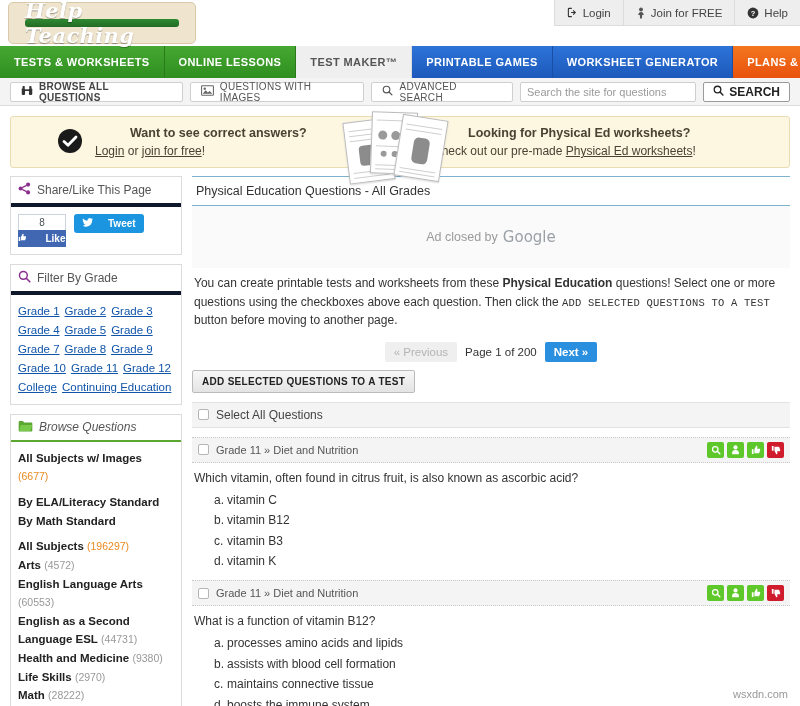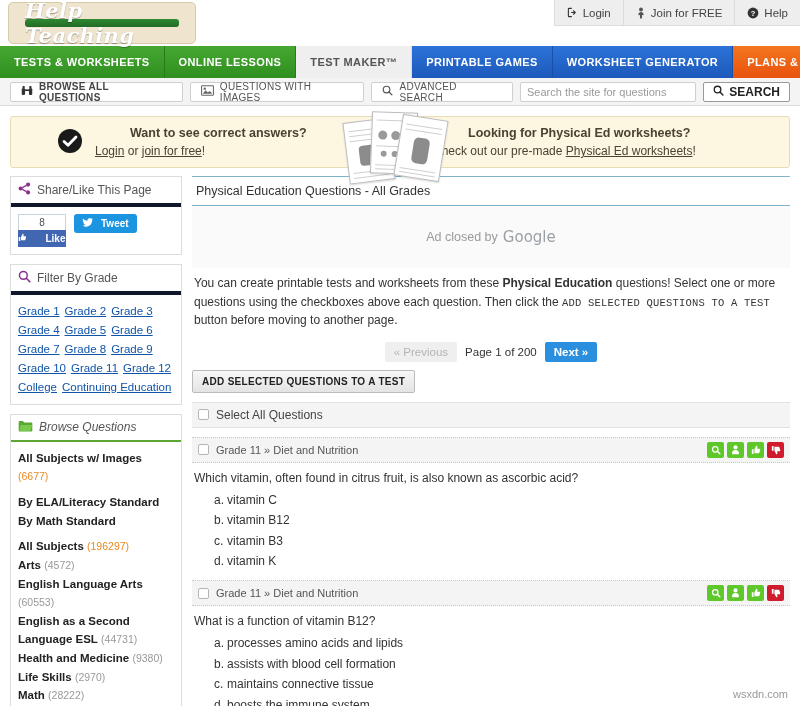--- a/index.html
+++ b/index.html
@@ -150,21 +150,21 @@
     text-align:center; font-size:10px; color:#4b4f56;
     padding:2px 0; border-bottom:none;
   }
   .fb-btn {
     background:#4267b2; color:#fff; font-size:10px; font-weight:bold;
     display:flex; align-items:center; justify-content:center; gap:18px;
     padding:3px 0; cursor:pointer;
   }
   .tw-btn {
     background:#1b95e0; color:#fff; font-size:10px; font-weight:bold;
-    display:flex; align-items:center; gap:8px;
+    display:flex; align-items:center; gap:15px;
     padding:4px 8px; border-radius:3px; height:19px; cursor:pointer;
   }
 
   .grades { font-size:11.5px; line-height:1.65; color:#1155aa; }
   .grades a { color:#1155aa; text-decoration:underline; margin-right:5px; white-space:nowrap; }
 
   .subj { font-size:11.5px; line-height:1.62; }
   .subj-row { color:#222; }
   .subj-row b { font-weight:bold; color:#222; cursor:pointer; }
   .subj-row .cnt { color:#999; font-size:10.5px; font-weight:normal; }

